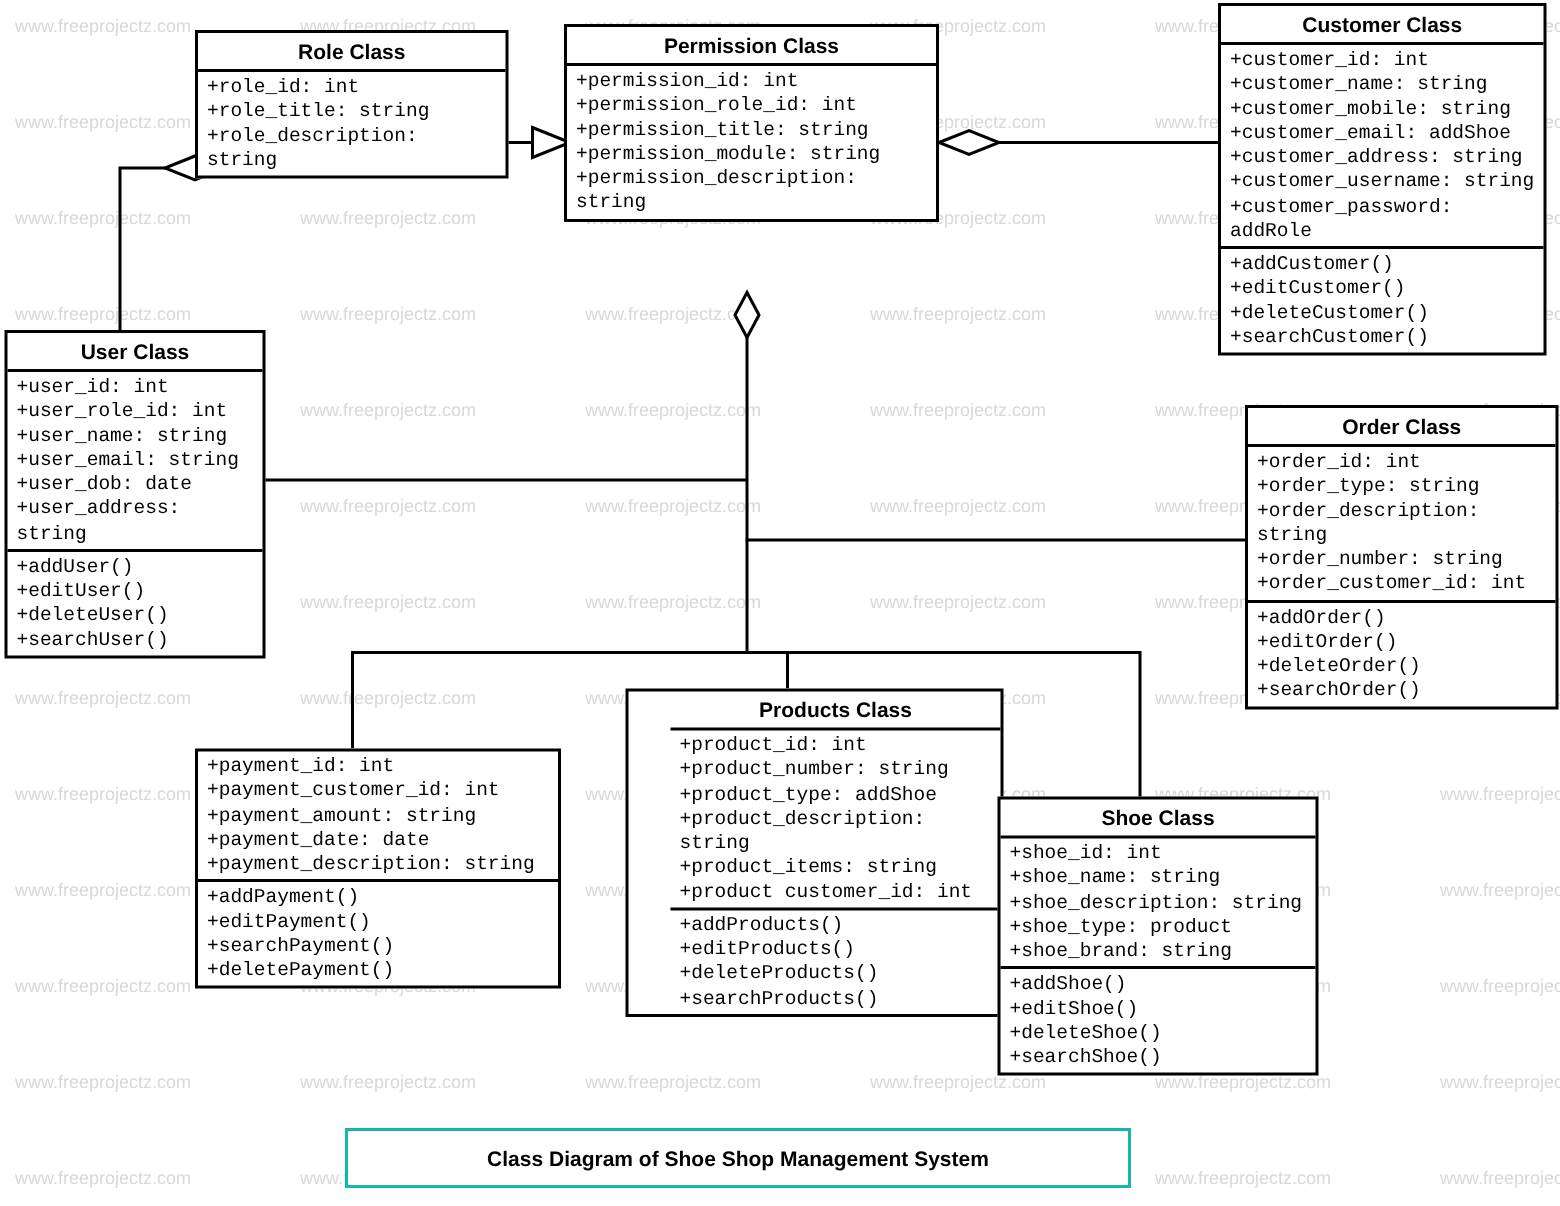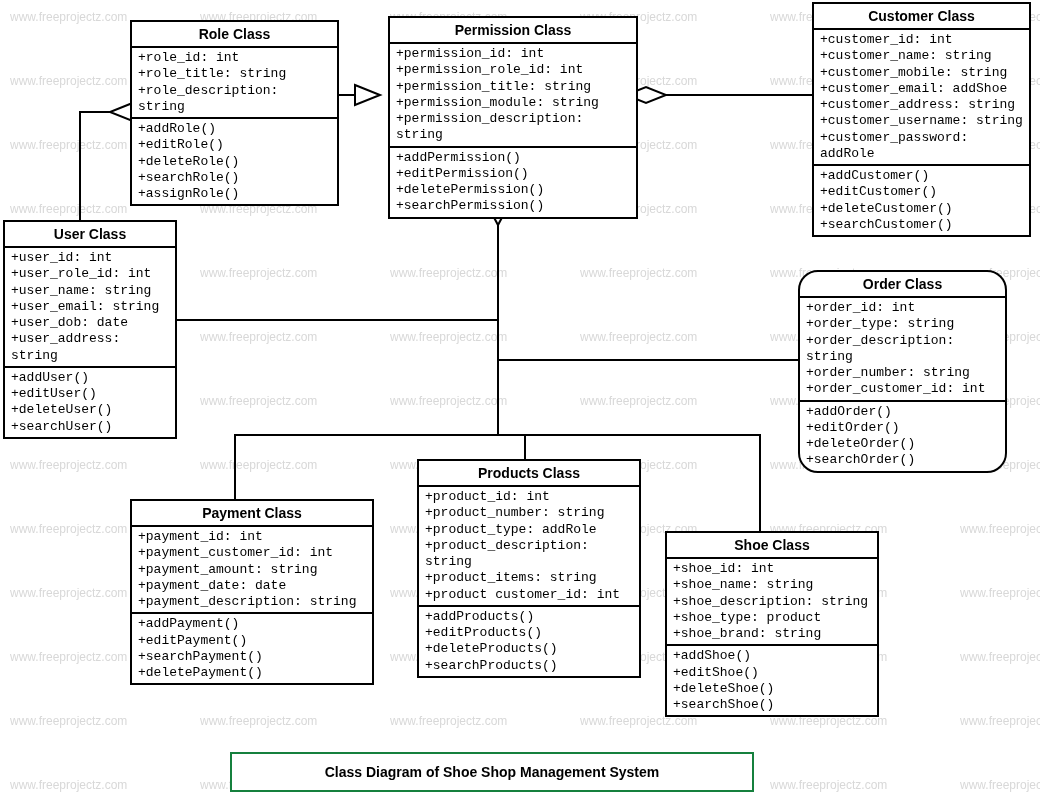--- a/index.html
+++ b/index.html
@@ -38,21 +38,21 @@
   .class-section {
     border-bottom: 2px solid #000;
     padding: 2px 6px;
     line-height: 1.25;
   }
   .class-section:last-child {
     border-bottom: none;
   }
   .caption-box {
     position: absolute;
-    border: 2px solid #15803d;
+    border: 2px solid #14b8a6;
     background: #fff;
     padding: 10px 20px;
     font-family: Arial, sans-serif;
     font-weight: bold;
     font-size: 14px;
     text-align: center;
     z-index: 2;
   }
   svg.connectors {
     position: absolute;
@@ -172,43 +172,30 @@
   <path d="M498 435 L760 435 L760 535" fill="none" stroke="#000" stroke-width="2"></path>
 </svg>
 
 <div class="class-box" style="left:130px; top:20px; width:205px;">
   <div class="class-title">Role Class</div>
   <div class="class-section">
       <div>+role_id: int</div>
       <div>+role_title: string</div>
       <div>+role_description: string</div>
     </div>
-  <div class="class-section">
-      <div>+addRole()</div>
-      <div>+editRole()</div>
-      <div>+deleteRole()</div>
-      <div>+searchRole()</div>
-      <div>+assignRole()</div>
-    </div>
-</div>
-
-<div class="class-box" style="left:388px; top:16px; width:246px;">
+</div>
+
+<div class="class-box" style="left:376px; top:16px; width:246px;">
   <div class="class-title">Permission Class</div>
   <div class="class-section">
       <div>+permission_id: int</div>
       <div>+permission_role_id: int</div>
       <div>+permission_title: string</div>
       <div>+permission_module: string</div>
       <div>+permission_description: string</div>
-    </div>
-  <div class="class-section">
-      <div>+addPermission()</div>
-      <div>+editPermission()</div>
-      <div>+deletePermission()</div>
-      <div>+searchPermission()</div>
     </div>
 </div>
 
 <div class="class-box" style="left:812px; top:2px; width:215px;">
   <div class="class-title">Customer Class</div>
   <div class="class-section">
       <div>+customer_id: int</div>
       <div>+customer_name: string</div>
       <div>+customer_mobile: string</div>
       <div>+customer_email: addShoe</div>
@@ -235,60 +222,59 @@
       <div>+user_address: string</div>
     </div>
   <div class="class-section">
       <div>+addUser()</div>
       <div>+editUser()</div>
       <div>+deleteUser()</div>
       <div>+searchUser()</div>
     </div>
 </div>
 
-<div class="class-box" style="left:798px; top:270px; width:205px;border-radius:20px;">
+<div class="class-box" style="left:830px; top:270px; width:205px;">
   <div class="class-title">Order Class</div>
   <div class="class-section">
       <div>+order_id: int</div>
       <div>+order_type: string</div>
       <div>+order_description: string</div>
       <div>+order_number: string</div>
       <div>+order_customer_id: int</div>
     </div>
   <div class="class-section">
       <div>+addOrder()</div>
       <div>+editOrder()</div>
       <div>+deleteOrder()</div>
       <div>+searchOrder()</div>
     </div>
 </div>
 
 <div class="class-box" style="left:130px; top:499px; width:240px;">
-  <div class="class-title">Payment Class</div>
   <div class="class-section">
       <div>+payment_id: int</div>
       <div>+payment_customer_id: int</div>
       <div>+payment_amount: string</div>
       <div>+payment_date: date</div>
       <div>+payment_description: string</div>
     </div>
   <div class="class-section">
       <div>+addPayment()</div>
       <div>+editPayment()</div>
       <div>+searchPayment()</div>
       <div>+deletePayment()</div>
     </div>
 </div>
 
-<div class="class-box" style="left:417px; top:459px; width:220px;">
+<div class="class-box" style="left:417px; top:459px; width:220px;padding-left:28px;">
   <div class="class-title">Products  Class</div>
   <div class="class-section">
       <div>+product_id: int</div>
       <div>+product_number: string</div>
-      <div>+product_type: addRole</div>
+      <div>+product_type: addShoe</div>
       <div>+product_description: string</div>
       <div>+product_items: string</div>
       <div>+product customer_id: int</div>
     </div>
   <div class="class-section">
       <div>+addProducts()</div>
       <div>+editProducts()</div>
       <div>+deleteProducts()</div>
       <div>+searchProducts()</div>
     </div>

